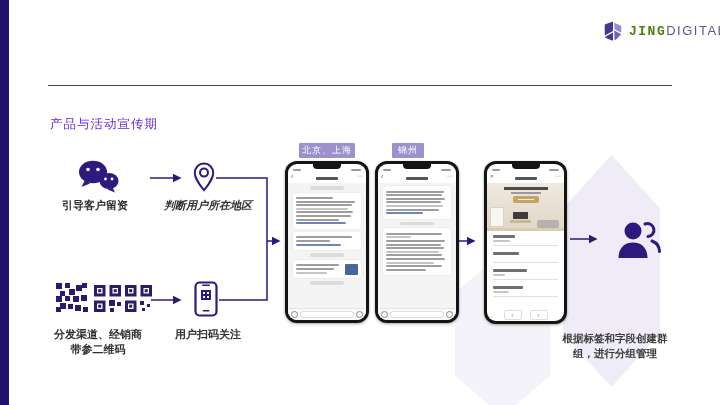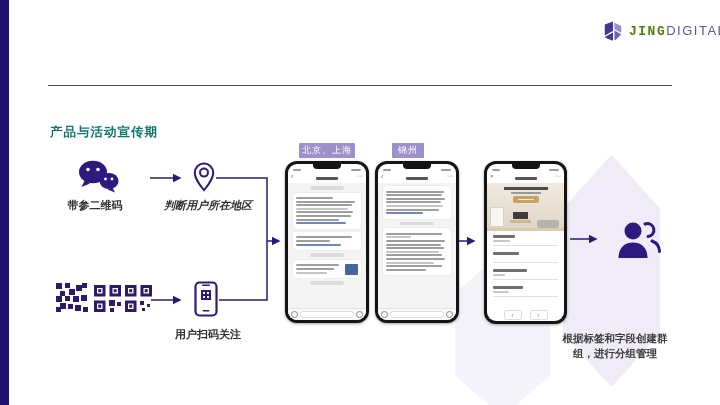--- a/index.html
+++ b/index.html
@@ -19,21 +19,21 @@
 
   
   .logo{left:602px;top:20px;display:flex;align-items:center;gap:5px;}
   .logo-text{font-size:13px;letter-spacing:1.5px;white-space:nowrap;}
   .logo-text b{color:#4d7c0f;font-weight:bold;font-family:Liberation Mono, monospace;}
   .logo-text span{color:#5e578b;font-weight:normal;}
 
   
   .title{left:48px;top:53px;font-size:16px;font-weight:bold;color:#2f2f2f;letter-spacing:2px;}
   .title-rule{left:48px;top:85px;width:624px;height:1px;background:#4b4b4b;}
-  .subtitle{left:50px;top:124px;font-size:12.5px;font-weight:bold;color:#0f766e;letter-spacing:1px;}
+  .subtitle{left:50px;top:116px;font-size:12.5px;font-weight:normal;color:#6d28d9;letter-spacing:1px;}
 
   
   .flabel{font-size:11px;font-weight:600;color:#303030;text-align:center;line-height:1.35;}
 
   
   .badge{background:#9c91ca;color:#fff;font-size:9px;text-align:center;line-height:15px;
          height:15px;border-radius:1px;letter-spacing:1px;}
 
   
   .caption{font-size:10.5px;font-weight:600;color:#3a3a3a;text-align:center;line-height:1.4;}
@@ -132,21 +132,21 @@
   <svg class="abs" style="left:77px;top:160px;" width="42" height="33" viewBox="0 0 42 33">
     <ellipse cx="16" cy="12" rx="14" ry="11.3" fill="#2e1a7e"></ellipse>
     <path d="M8,20 L4.5,27 L13,23.5 z" fill="#2e1a7e"></path>
     <circle cx="11" cy="9.5" r="1.8" fill="#fff"></circle>
     <circle cx="21" cy="9.5" r="1.8" fill="#fff"></circle>
     <ellipse cx="32" cy="21" rx="9.5" ry="8" fill="#2e1a7e"></ellipse>
     <path d="M35.5,27.5 L38,32.5 L30.5,29.5 z" fill="#2e1a7e"></path>
     <circle cx="28.5" cy="19" r="1.4" fill="#fff"></circle>
     <circle cx="35" cy="19" r="1.4" fill="#fff"></circle>
   </svg>
-  <div class="abs flabel" style="left:40px;top:198px;width:110px;">带参二维码</div>
+  <div class="abs flabel" style="left:40px;top:198px;width:110px;">引导客户留资</div>
 
   <svg class="abs" style="left:193px;top:162px;" width="22" height="31" viewBox="0 0 22 31">
     <path d="M11,1.5 C5.8,1.5 1.8,5.6 1.8,10.8 c0,6.8 9.2,17.4 9.2,17.4 s9.2,-10.6 9.2,-17.4 C20.2,5.6 16.2,1.5 11,1.5 z" fill="#fff" stroke="#2e1a7e" stroke-width="2"></path>
     <circle cx="11" cy="10.6" r="4" fill="#fff" stroke="#2e1a7e" stroke-width="2"></circle>
   </svg>
   <div class="abs flabel" style="left:150px;top:198px;width:116px;font-style:italic;">判断用户所在地区</div>
 
   <svg class="abs" style="left:56px;top:283px;" width="32" height="30" viewBox="0 0 32 30">
     <g fill="#2b1a6e">
       <rect x="0" y="0" width="6" height="6"></rect>
@@ -189,20 +189,24 @@
     </g>
     <g fill="#2b1a6e">
       <rect x="4.2" y="4.2" width="3" height="3"></rect>
         <rect x="19.7" y="4.2" width="3" height="3"></rect>
         <rect x="4.2" y="19.7" width="3" height="3"></rect>
       <rect x="15" y="16" width="4" height="4"></rect>
         <rect x="22" y="19" width="3" height="3"></rect>
         <rect x="17" y="23" width="3" height="3"></rect>
     </g>
   </svg>
+  <div class="abs flabel" style="left:38px;top:327px;width:120px;">
+    <div>分发渠道、经销商</div>
+    <div>带参二维码</div>
+  </div>
 
   <svg class="abs" style="left:194px;top:281px;" width="24" height="36" viewBox="0 0 24 36">
     <rect x="1.5" y="1.5" width="21" height="33" rx="4" fill="#fff" stroke="#2e1a7e" stroke-width="2.2"></rect>
     <rect x="8" y="3.5" width="8" height="1.6" rx="0.8" fill="#2e1a7e"></rect>
     <rect x="7" y="9" width="10" height="10" fill="#2e1a7e"></rect>
     <rect x="9" y="11" width="2" height="2" fill="#fff"></rect>
       <rect x="13" y="11" width="2" height="2" fill="#fff"></rect>
     <rect x="9" y="15" width="2" height="2" fill="#fff"></rect>
       <rect x="13" y="15" width="2" height="2" fill="#fff"></rect>
     <rect x="8.5" y="29" width="7" height="1.6" rx="0.8" fill="#2e1a7e"></rect>

